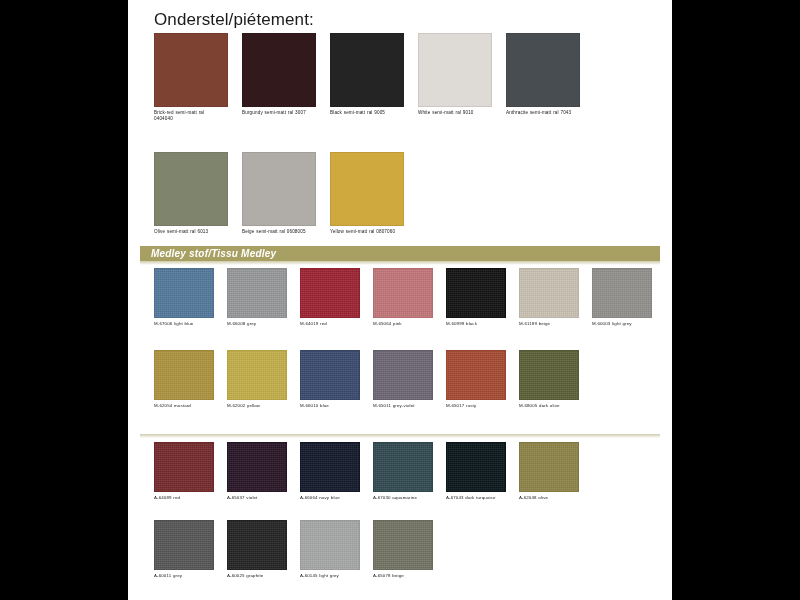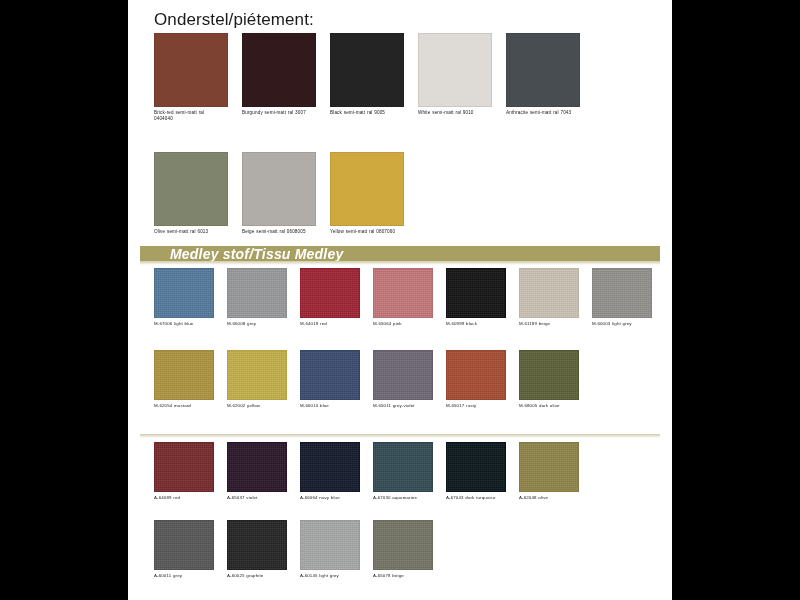--- a/index.html
+++ b/index.html
@@ -105,23 +105,23 @@
     background: #a89f63;
     display: flex;
     align-items: center;
   }
   .banner-shadow {
     position: absolute;
     height: 4px;
     background: linear-gradient(to bottom, rgba(168,159,99,0.55), rgba(168,159,99,0.0));
   }
   .banner-text {
-    margin-left: 30px;
+    margin-left: 11px;
     color: #ffffff;
-    font-size: 14px;
+    font-size: 10px;
     font-weight: bold;
     font-style: italic;
     letter-spacing: 0.2px;
     white-space: nowrap;
   }
 </style>
 </head>
 <body>
 
 <div class="stage">

